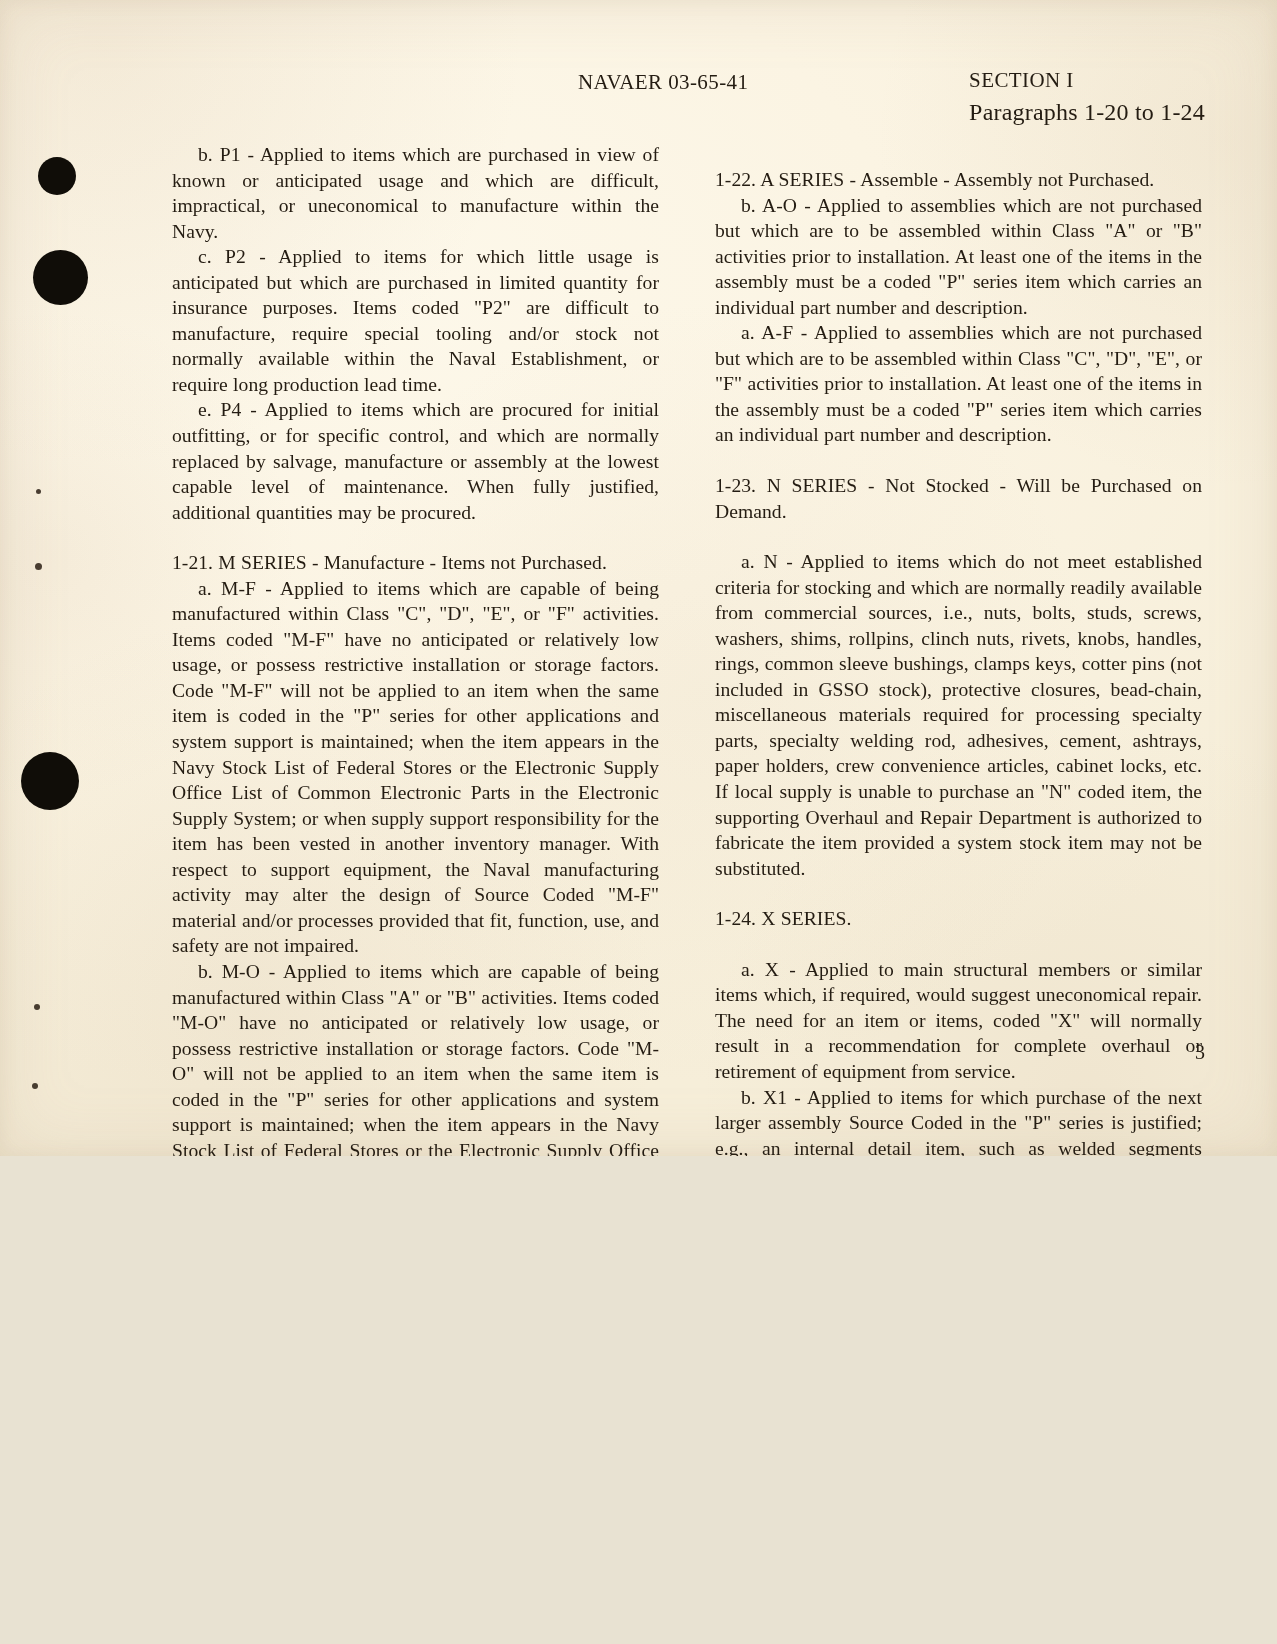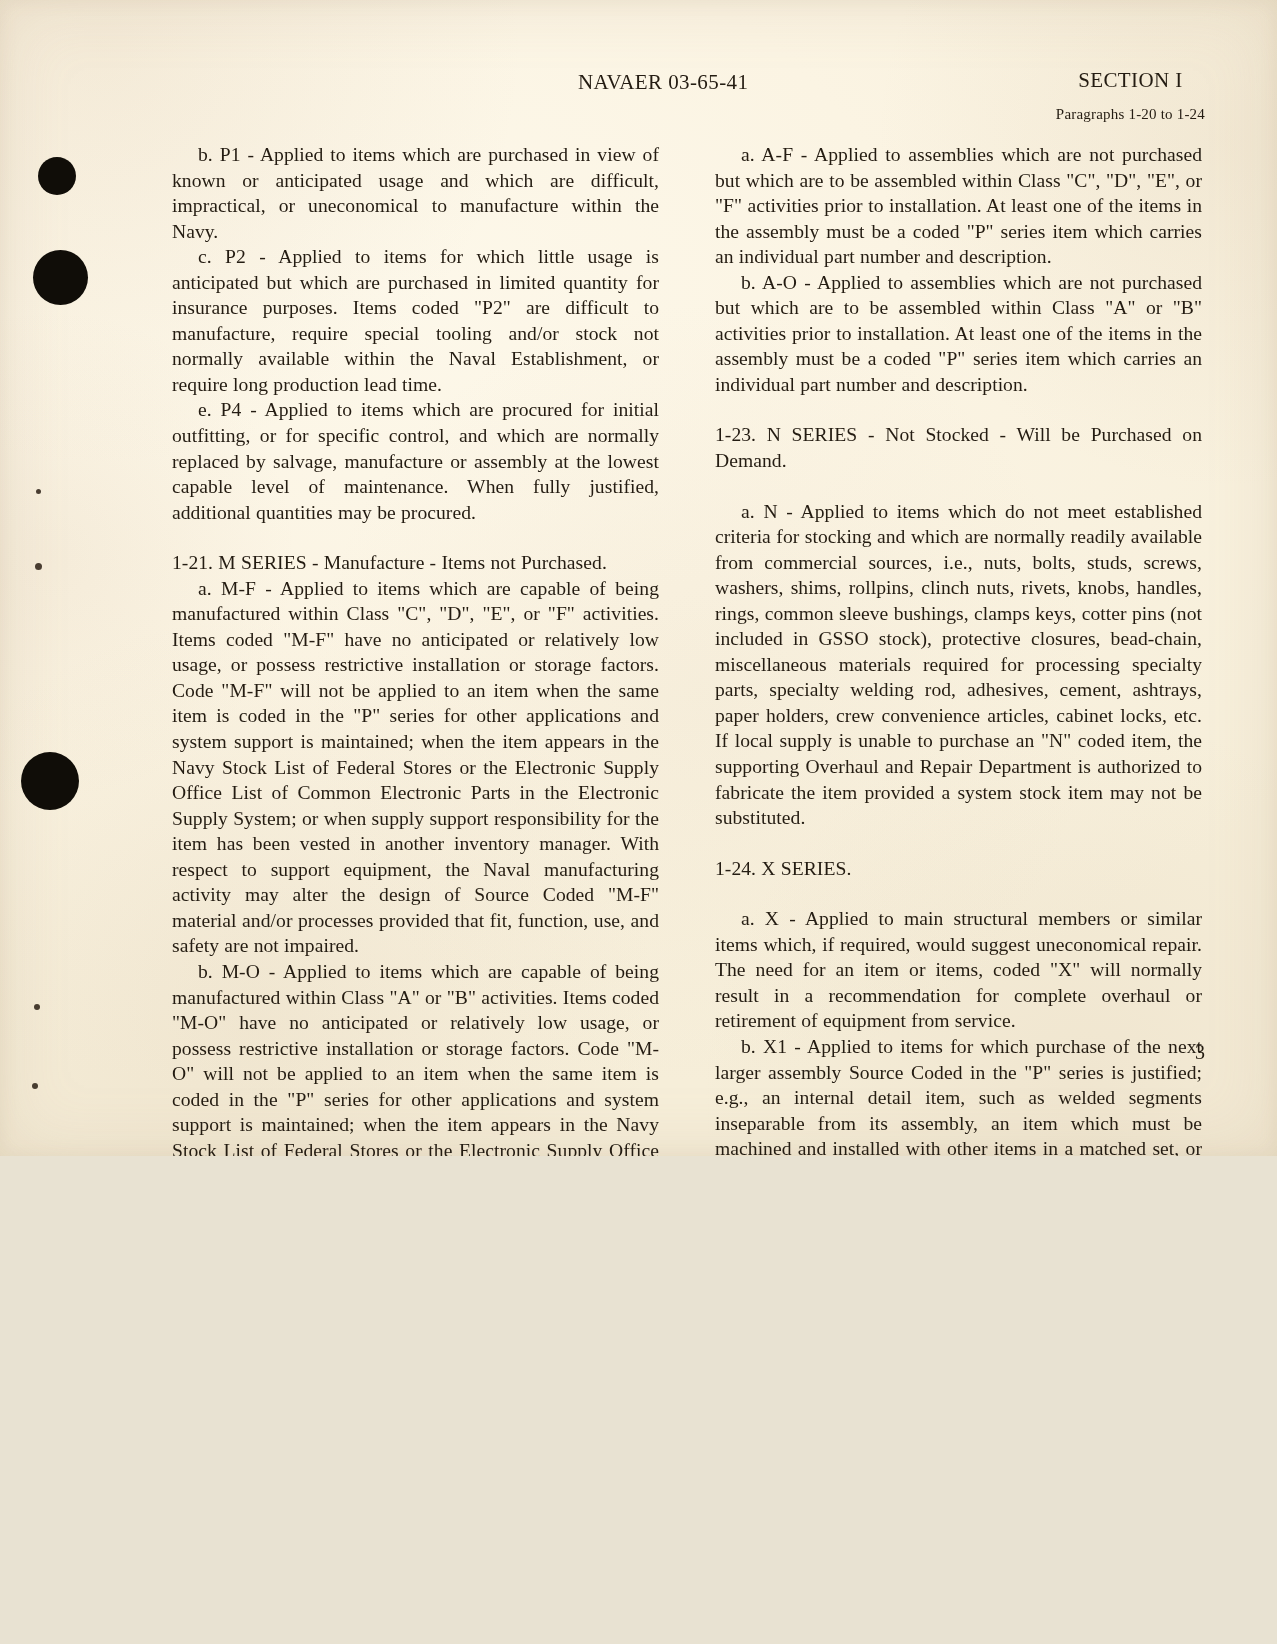--- a/index.html
+++ b/index.html
@@ -69,32 +69,32 @@
     left: 578px;
     top: 0;
     font-size: 21px;
     letter-spacing: 0.4px;
     color: #241c12;
   }
   .hdr-right {
     position: absolute;
     right: 72px;
     top: 0;
-    text-align: center;
+    text-align: left;
     color: #241c12;
   }
   .hdr-section {
     font-size: 21px;
     letter-spacing: 0.4px;
     line-height: 1.0;
   }
   .hdr-paras {
-    font-size: 15px;
+    font-size: 24px;
     letter-spacing: 0.2px;
-    margin-top: 16px;
+    margin-top: 9px;
     line-height: 1.0;
     white-space: nowrap;
   }
 
   
   .body-cols {
     position: absolute;
     top: 142px;
     left: 172px;
     width: 1030px;
@@ -165,22 +165,23 @@
   <div class="body-cols">
     <div class="col" id="left-col">
         <p class="indent">b. P1 - Applied to items which are purchased in view of known or anticipated usage and which are difficult, impractical, or uneconomical to manufacture within the Navy.</p>
         <p class="indent">c. P2 - Applied to items for which little usage is anticipated but which are purchased in limited quantity for insurance purposes. Items coded "P2" are difficult to manufacture, require special tooling and/or stock not normally available within the Naval Establishment, or require long production lead time.</p>
         <p class="indent">e. P4 - Applied to items which are procured for initial outfitting, or for specific control, and which are normally replaced by salvage, manufacture or assembly at the lowest capable level of maintenance. When fully justified, additional quantities may be procured.</p>
         <p class="gap">1-21. M SERIES - Manufacture - Items not Purchased.</p>
         <p class="indent">a. M-F - Applied to items which are capable of being manufactured within Class "C", "D", "E", or "F" activities. Items coded "M-F" have no anticipated or relatively low usage, or possess restrictive installation or storage factors. Code "M-F" will not be applied to an item when the same item is coded in the "P" series for other applications and system support is maintained; when the item appears in the Navy Stock List of Federal Stores or the Electronic Supply Office List of Common Electronic Parts in the Electronic Supply System; or when supply support responsibility for the item has been vested in another inventory manager. With respect to support equipment, the Naval manufacturing activity may alter the design of Source Coded "M-F" material and/or processes provided that fit, function, use, and safety are not impaired.</p>
         <p class="indent">b. M-O -  Applied to items which are capable of being manufactured within Class "A" or "B" activities. Items coded "M-O" have no anticipated or relatively low usage, or possess restrictive installation or storage factors. Code "M-O" will not be applied to an item when the same item is coded in the "P" series for other applications and system support is maintained; when the item appears in the Navy Stock List of Federal Stores or the Electronic Supply Office List of Common Electronic Parts in the Electronic Supply System; or when supply support responsibility for the item has been vested in another inventory manager. With respect to support equipment the Naval</p>
       </div>
     <div class="col" id="right-col">
+        <p class="gap">1-22. A SERIES - Assemble - Assembly not Purchased.</p>
+        <p class="indent">b. A-O - Applied to assemblies which are not purchased but which are to be assembled within Class "A" or "B" activities prior to installation. At least one of the items in the assembly must be a coded "P" series item which carries an individual part number and description.</p>
         <p class="indent">a. A-F - Applied to assemblies which are not purchased but which are to be assembled within Class "C", "D", "E", or "F" activities prior to installation. At least one of the items in the assembly must be a coded "P" series item which carries an individual part number and description.</p>
-        <p class="indent">b. A-O - Applied to assemblies which are not purchased but which are to be assembled within Class "A" or "B" activities prior to installation. At least one of the items in the assembly must be a coded "P" series item which carries an individual part number and description.</p>
         <p class="gap">1-23. N SERIES - Not Stocked - Will be Purchased on Demand.</p>
         <p class="indent gap">a. N - Applied to items which do not meet established criteria for stocking and which are normally readily available from commercial sources, i.e., nuts, bolts, studs, screws, washers, shims, rollpins, clinch nuts, rivets, knobs, handles, rings, common sleeve bushings, clamps keys, cotter pins (not included in GSSO stock), protective closures, bead-chain, miscellaneous materials required for processing specialty parts, specialty welding rod, adhesives, cement, ashtrays, paper holders, crew convenience articles, cabinet locks, etc. If local supply is unable to purchase an "N" coded item, the supporting Overhaul and Repair Department is authorized to fabricate the item provided a system stock item may not be substituted.</p>
         <p class="gap">1-24. X SERIES.</p>
         <p class="indent gap">a. X - Applied to main structural members or similar items which, if required, would suggest uneconomical repair. The need for an item or items, coded "X" will normally result in a recommendation for complete overhaul or retirement of equipment from service.</p>
         <p class="indent">b. X1 - Applied to items for which purchase of the next larger assembly Source Coded in the "P" series is justified; e.g., an internal detail item, such as welded segments inseparable from its assembly, an item which must be machined and installed with other items in a matched set, or an item of an assembly which, if required, would suggest extensive reconditioning of each assembly.</p>
       </div>
   </div>
 
   <div class="page-no">3</div>
 

